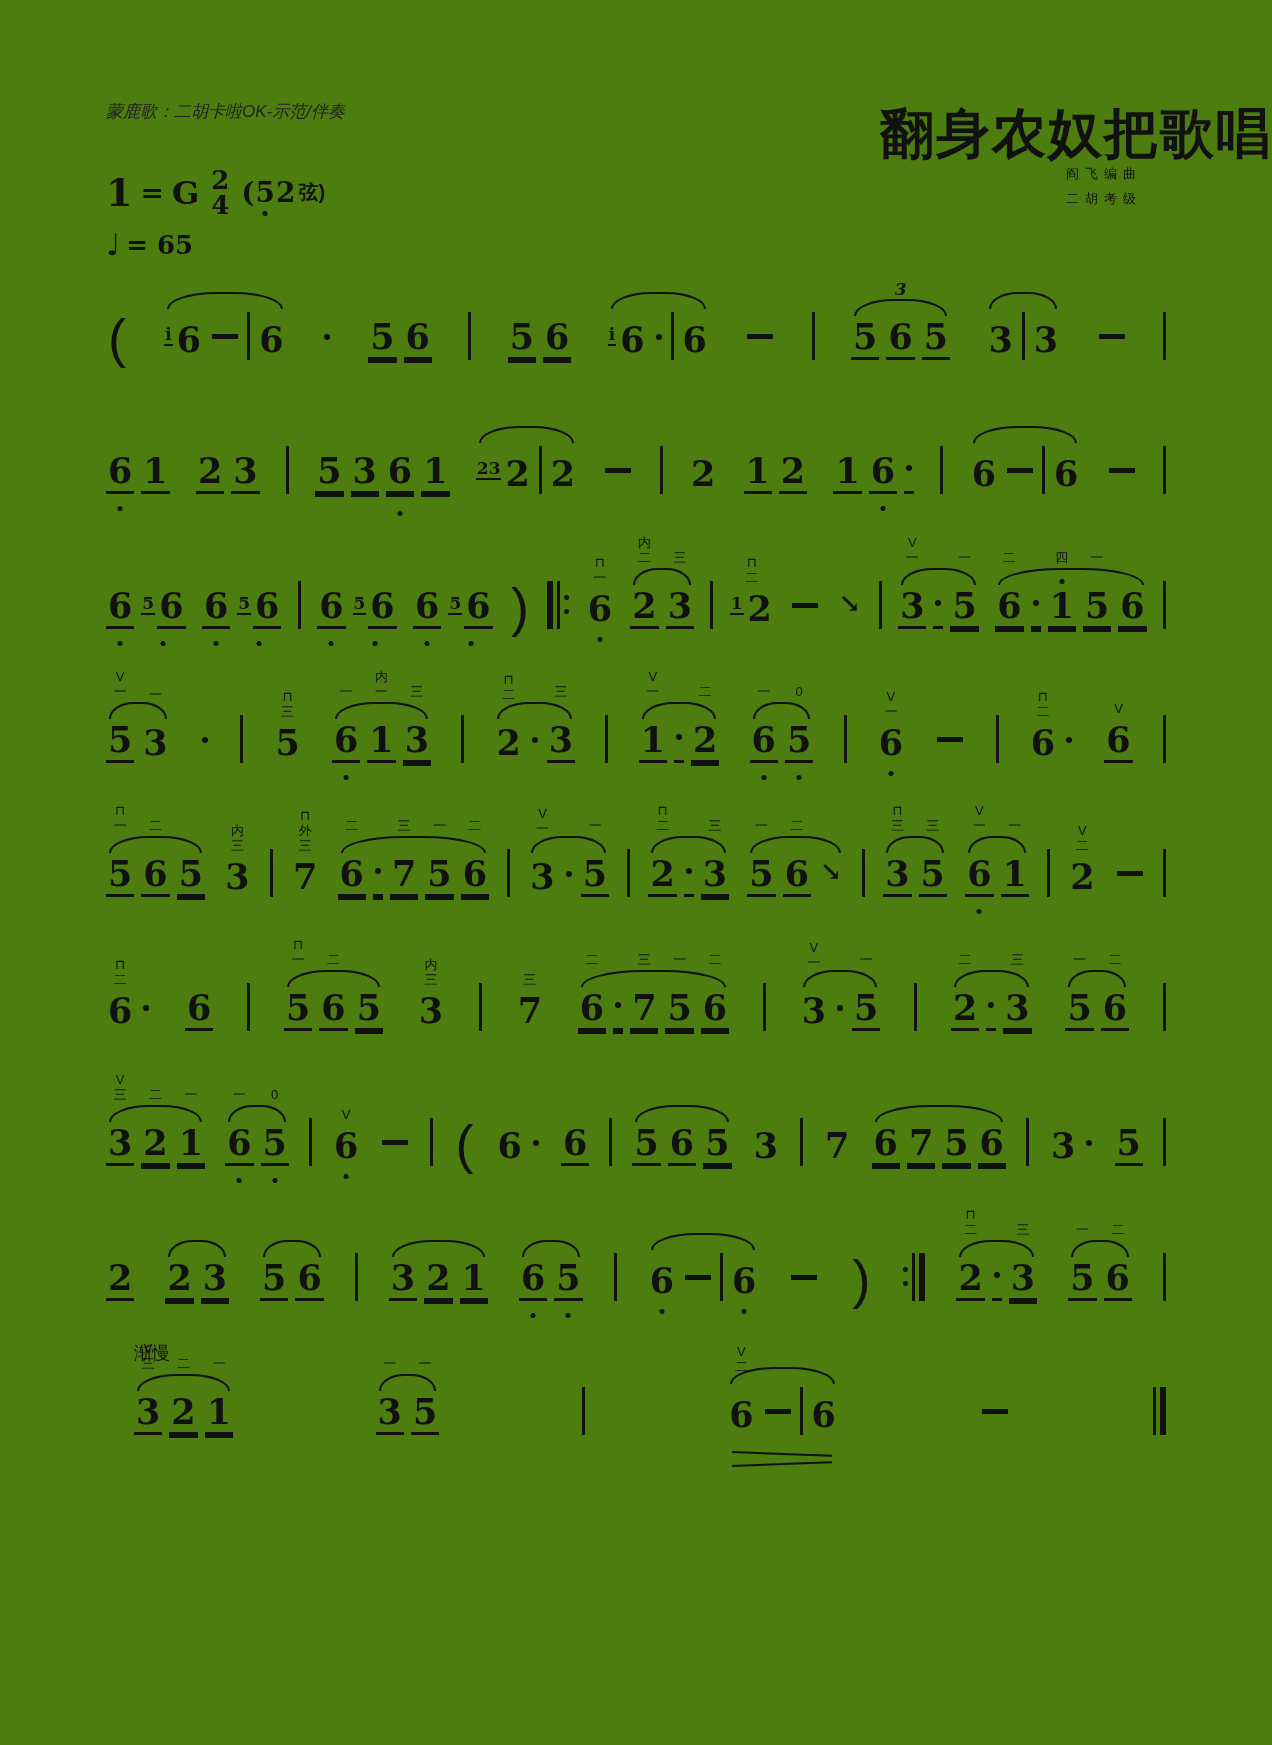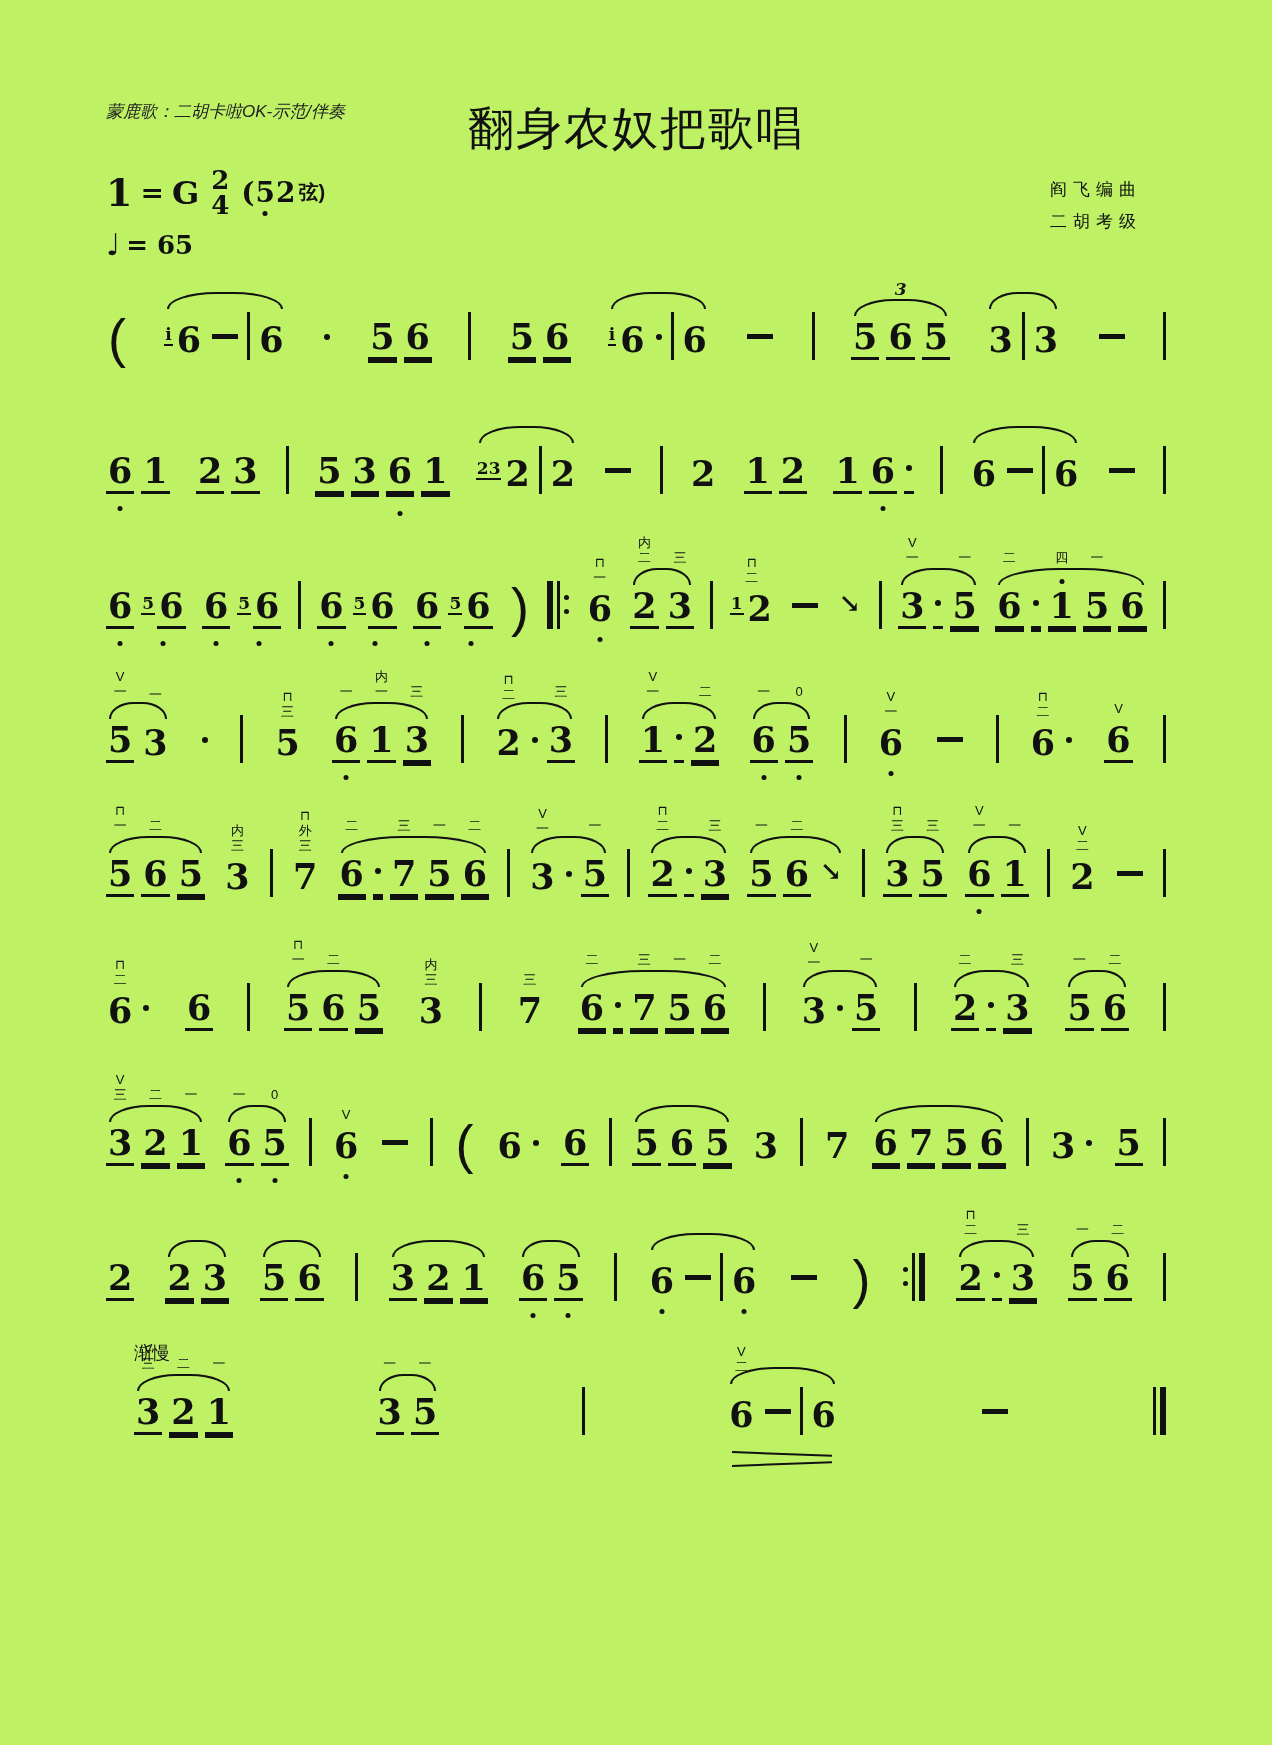--- a/index.html
+++ b/index.html
@@ -1,25 +1,25 @@
 <!DOCTYPE html>
 <html><head>
 <meta charset="utf-8">
 <style>
   * { margin:0; padding:0; box-sizing:border-box; }
   html,body { background:#ffffff; }
   body { font-family:"Liberation Sans", sans-serif; color:#111; }
-  .page { position:relative; width:1272px; height:1745px; margin:0 auto; background:#bef264; overflow:hidden; }
+  .page { position:relative; width:1272px; height:1745px; margin:0 auto; background:#4d7c0f; overflow:hidden; }
 
   
   .hdr { position:relative; height:255px; }
   .credit-left { position:absolute; left:106px; top:100px; font-size:17px; font-style:italic; color:#222; }
-  .title { position:absolute; left:0; right:0; top:98px; text-align:center; font-size:46px; font-weight:400; letter-spacing:2px; }
+  .title { position:absolute; left:0; right:0; top:98px; text-align:right; font-size:54px; font-weight:700; letter-spacing:2px; }
   .subtitle { position:absolute; left:0; right:0; top:180px; text-align:center; font-size:20px; color:#222; }
-  .credits { position:absolute; right:130px; top:174px; text-align:justify; font-size:17px; line-height:1.9; }
+  .credits { position:absolute; right:130px; top:162px; text-align:justify; font-size:13px; line-height:1.9; }
   .credits div { letter-spacing:6px; }
   .keyblock { position:absolute; left:106px; top:168px; font-family:"DejaVu Serif", serif; }
   .keyrow { display:flex; align-items:center; gap:8px; font-weight:bold; }
   .k1 { font-size:38px; line-height:1; }
   .keq { font-size:28px; }
   .kg { font-size:32px; }
   .meter { display:inline-flex; flex-direction:column; align-items:center; line-height:0.95; font-size:26px; margin:0 4px; }
   .tuning { display:inline-flex; align-items:center; font-size:28px; gap:1px; }
   .tuning .low5 { position:relative; }
   .tuning .low5::after { content:""; position:absolute; left:50%; transform:translateX(-50%); bottom:-7px; width:5px; height:5px; border-radius:50%; background:#111; }

